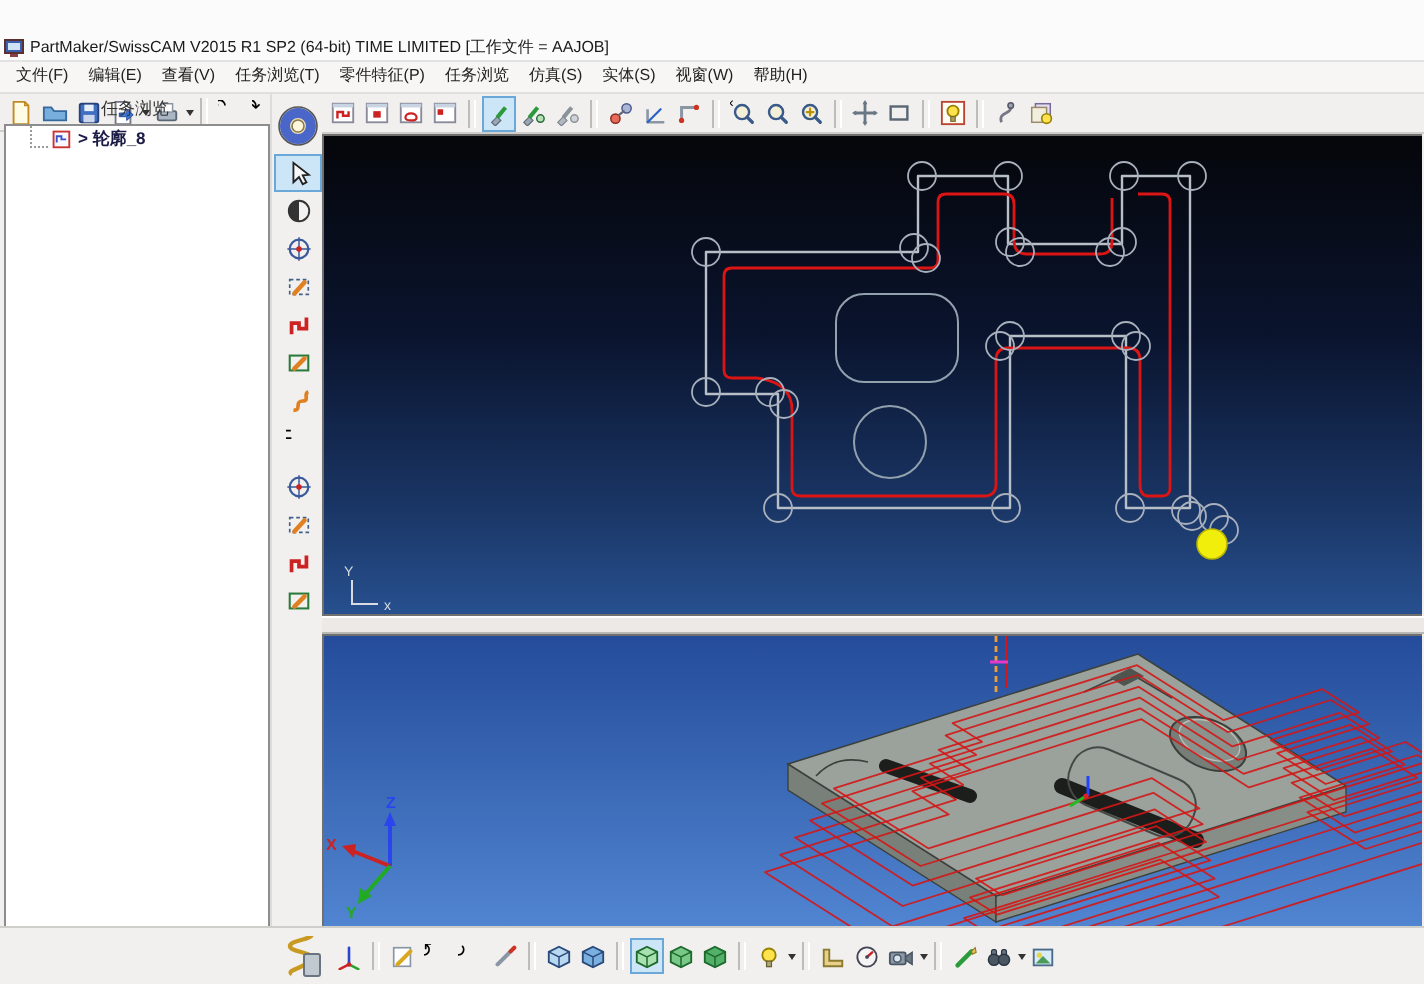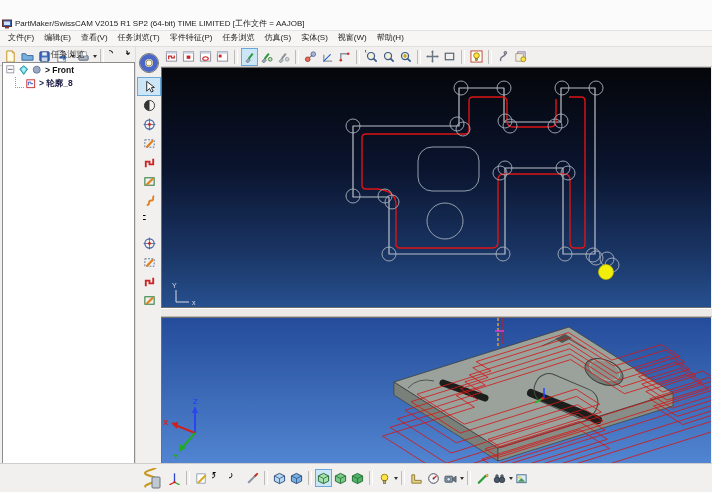--- a/index.html
+++ b/index.html
@@ -244,40 +244,20 @@
           <text x="?" y="7" font-size="10.5" fill="9" text-anchor="middle" font-family="'DejaVu Sans',sans-serif" font-weight="bold">?</text>
         </svg>
       </div>
     </div>
 
   <div id="main">
 
     <div id="taskpanel">
       <div class="hdr">任务浏览</div>
       <div class="body">
-          <div class="tree-row">
-            <span class="tree-glyph">
-              <svg width="11" height="11" viewBox="0 0 14 14">
-                <rect x="1" y="1" width="9" height="9" rx="0" fill="#fff" stroke="#889" stroke-width="1"></rect>
-                <line x1="3" y1="5.5" x2="8" y2="5.5" stroke="#445" stroke-width="1" stroke-linecap="round"></line>
-              </svg>
-            </span>
-            <span class="tree-glyph">
-              <svg width="11" height="11" viewBox="0 0 14 14">
-                <polygon points="6,1 11,5 6,12 1,5" fill="#5ad0e0" stroke="#1a7a8a" stroke-width="1"></polygon>
-                <polygon points="6,3 9,5.5 6,9.5 3,5.5" fill="#aef0f8" stroke="none" stroke-width="0"></polygon>
-              </svg>
-            </span>
-            <span class="tree-glyph">
-              <svg width="11" height="11" viewBox="0 0 14 14">
-                <circle cx="6" cy="6" r="4.5" fill="#9aa8c4" stroke="#5a6a8a" stroke-width="1"></circle>
-              </svg>
-            </span>
-            <span>&gt; Front</span>
-          </div>
           <div class="tree-row child">
             <div class="dotl"></div>
             <span class="tree-glyph">
               <svg width="11" height="11" viewBox="0 0 14 14">
                 <rect x="1" y="1" width="10" height="10" rx="0" fill="#f8f8ff" stroke="#cc3333" stroke-width="1.2"></rect>
                 <path d="M3,8V4h3v2h3" fill="none" stroke="#3355cc" stroke-width="1.2"></path>
               </svg>
             </span>
             <span>&gt; 轮廓_8</span>
           </div>

